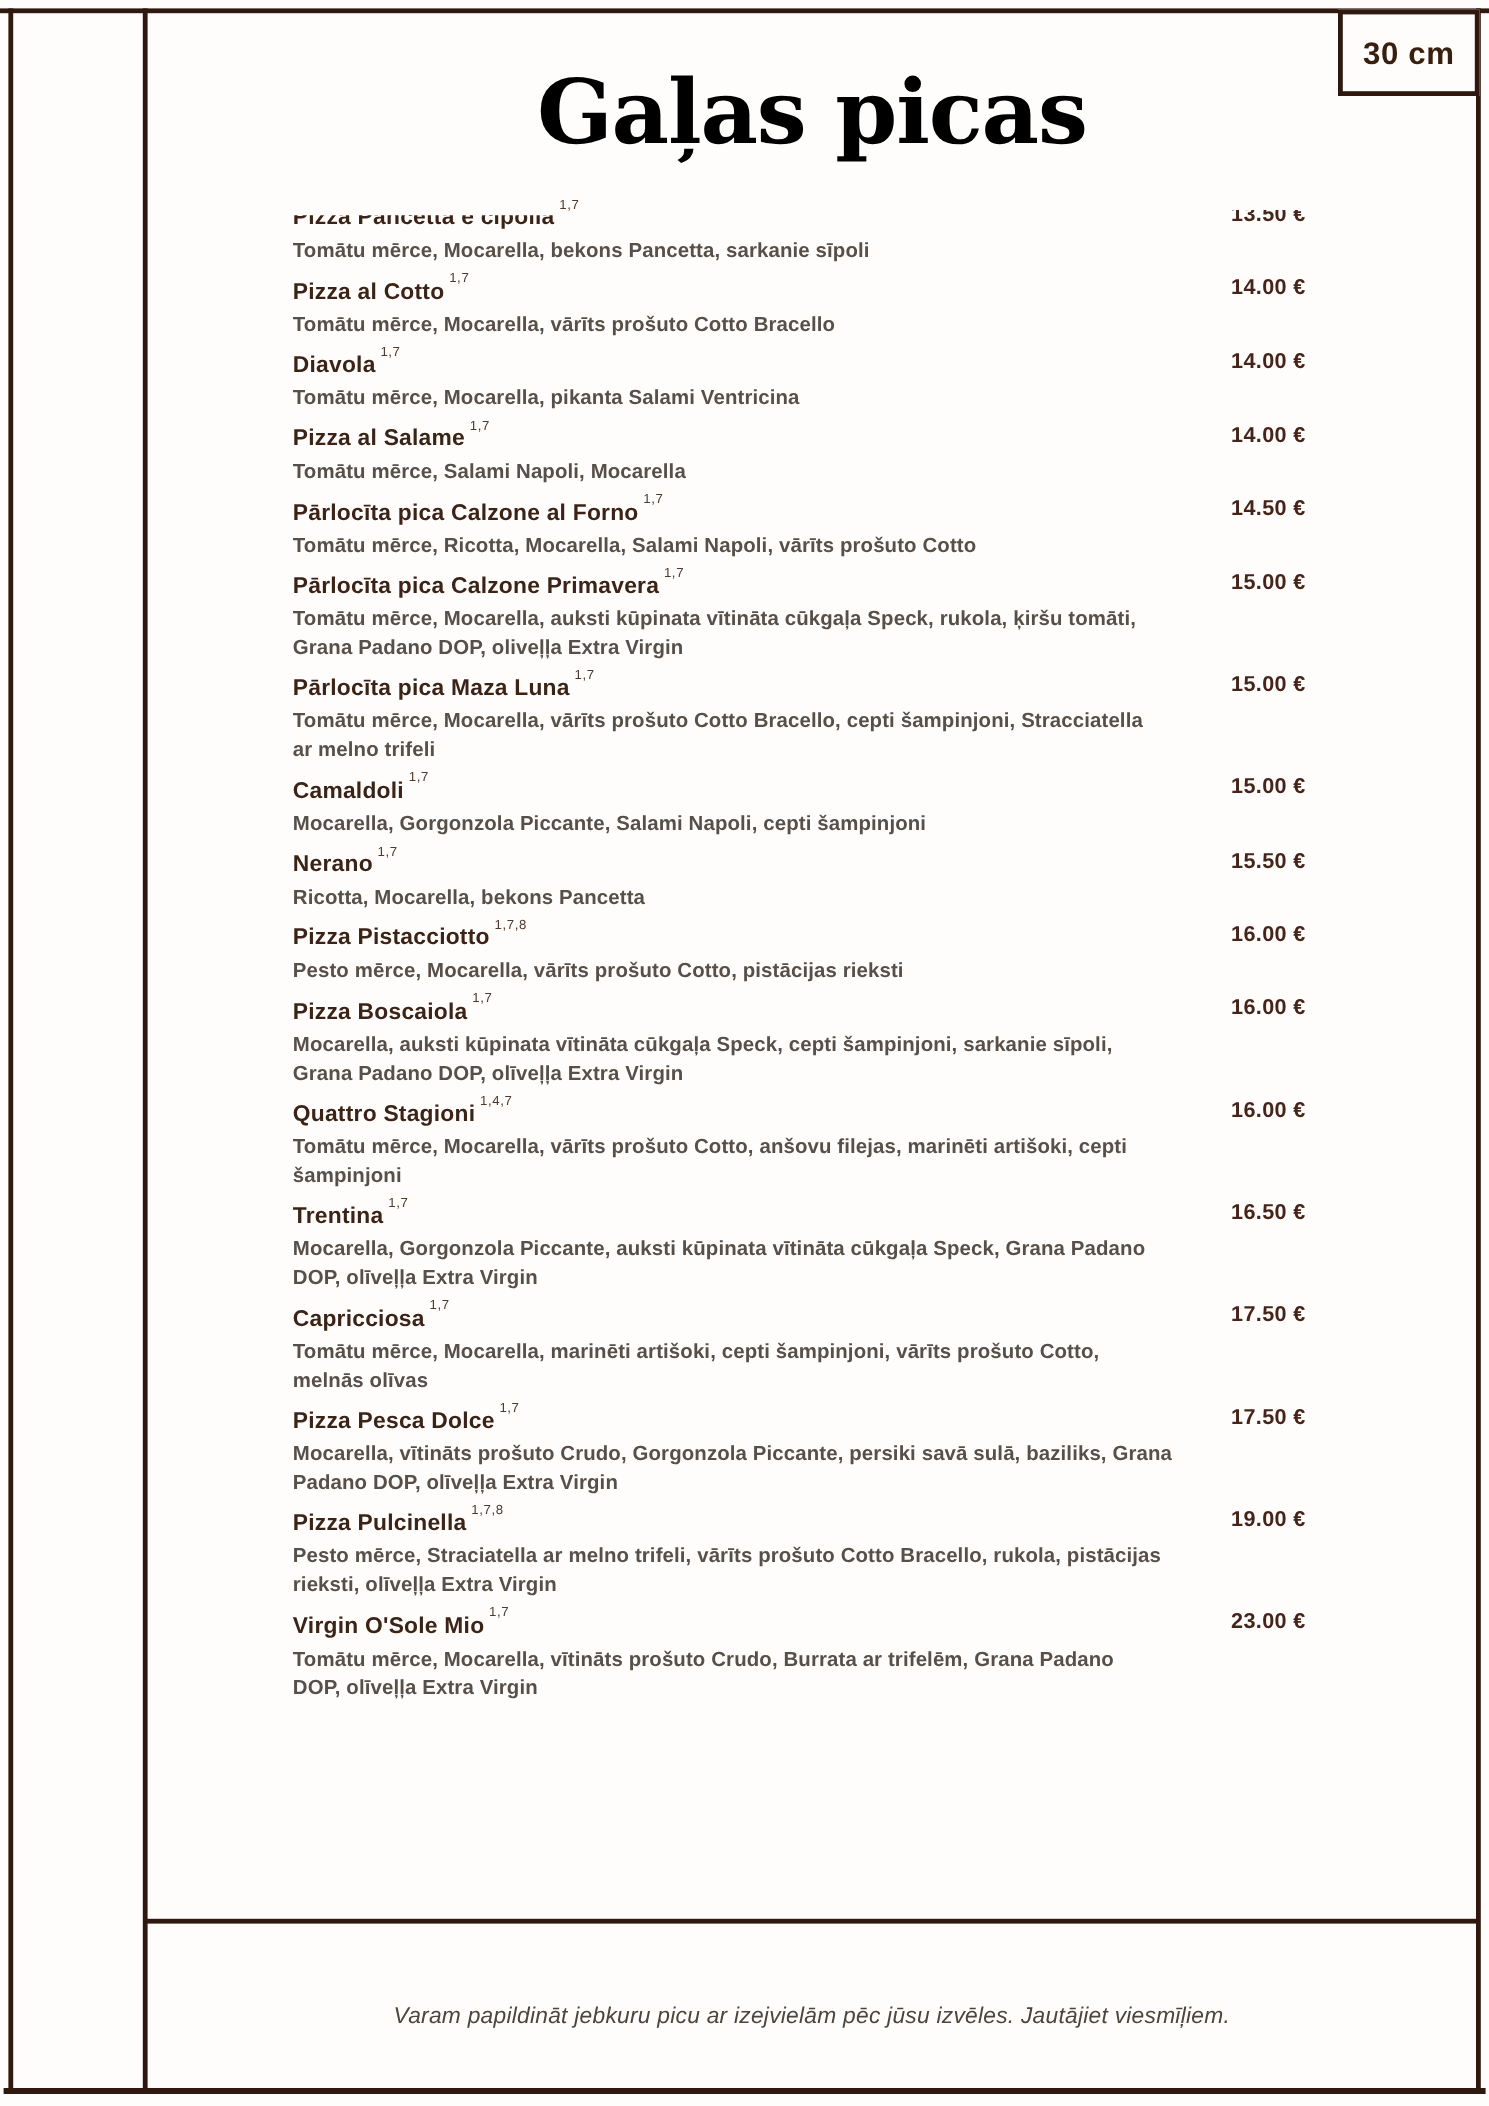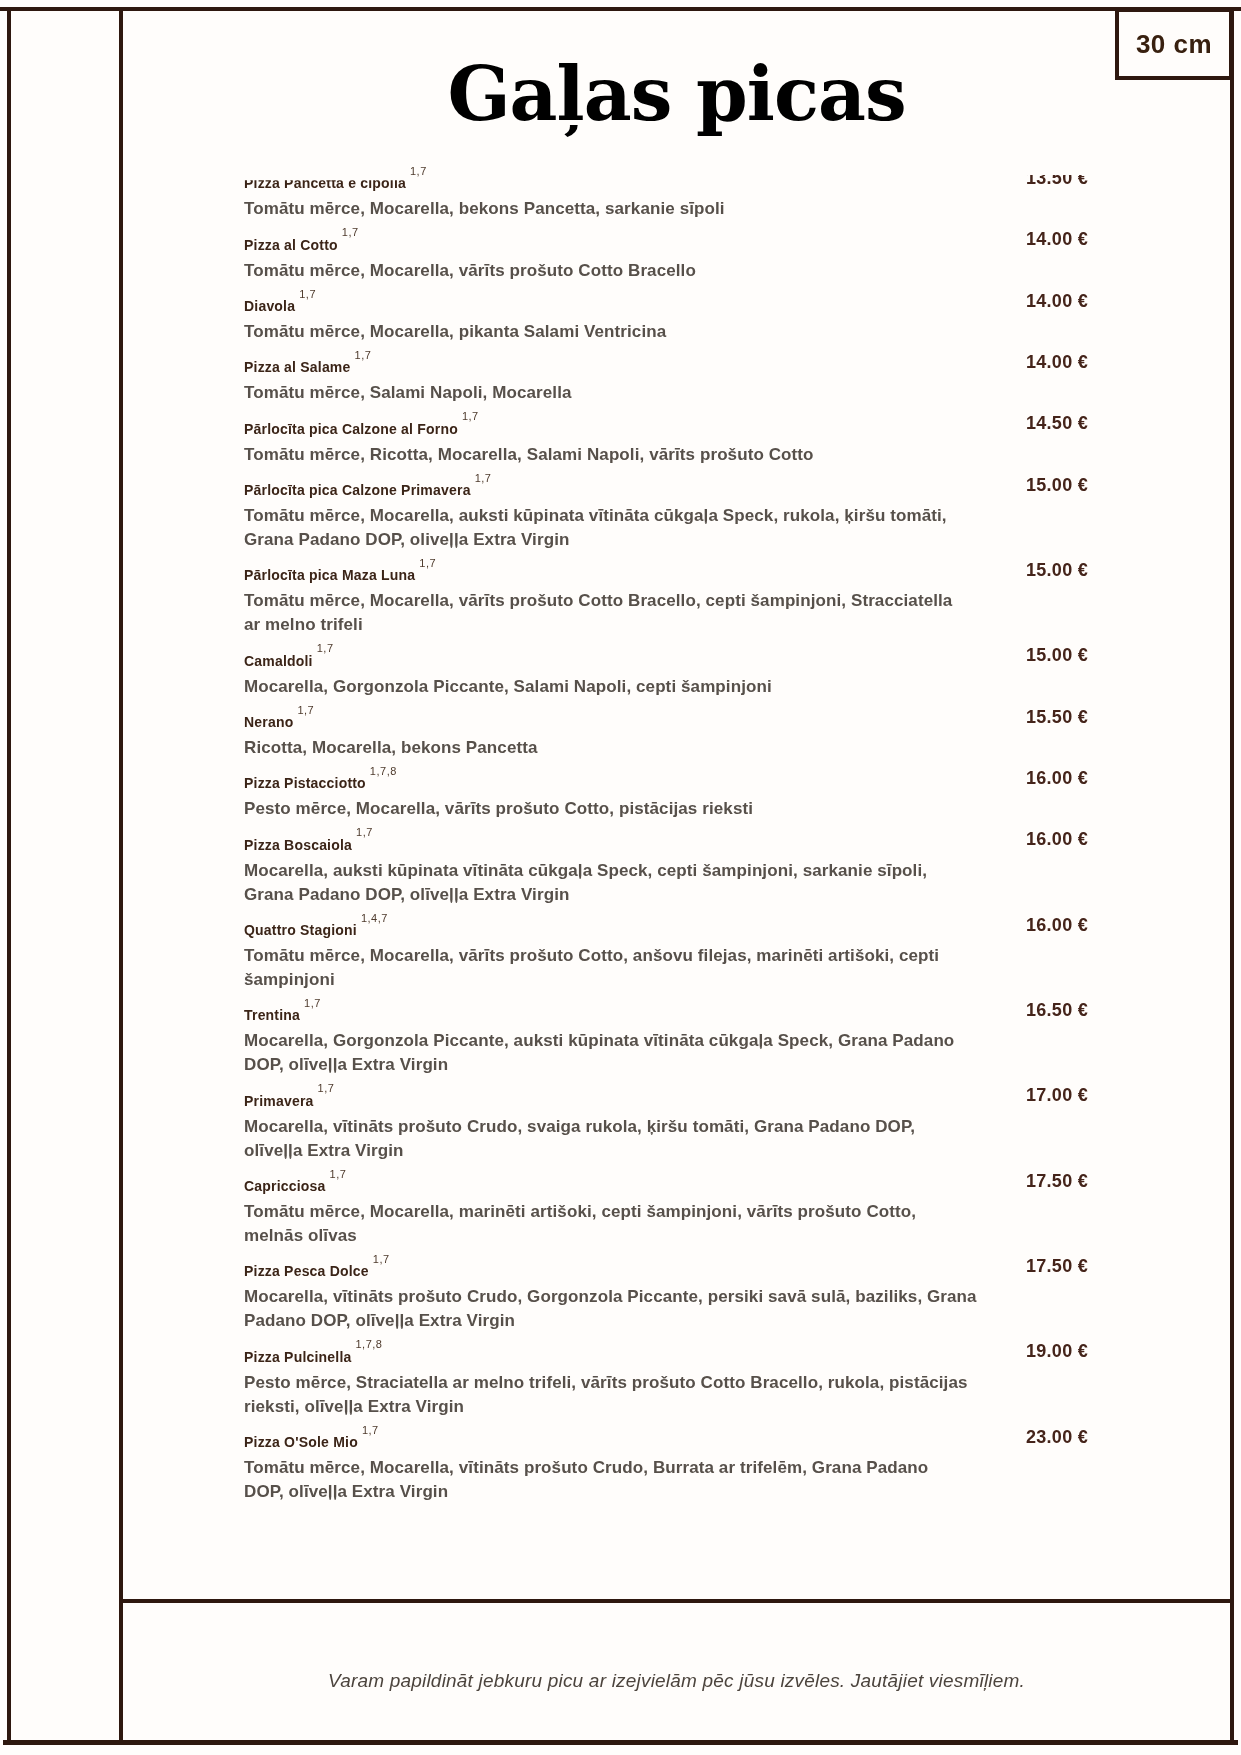--- a/index.html
+++ b/index.html
@@ -57,21 +57,21 @@
     padding-left: 115px;
   }
   .item {
     display: flex;
     align-items: flex-start;
     margin-bottom: 6px;
   }
   .item-main { width: 640px; flex: none; }
   .item-name-row { line-height: 24px; white-space: nowrap; }
   .item-name {
-    font-size: 14px;
+    font-size: 19px;
     font-weight: bold;
     color: #3b2417;
     letter-spacing: 0.2px;
     display: inline-block;
   }
   .item-sup {
     font-size: 11px;
     color: #4e3a2c;
     position: relative;
     top: -7px;
@@ -313,34 +313,20 @@
       <div class="item-desc">
           <div class="desc-line">Mocarella, Gorgonzola Piccante, auksti kūpinata vītināta cūkgaļa Speck, Grana Padano</div>
           <div class="desc-line">DOP, olīveļļa Extra Virgin</div>
         </div>
     </div>
     <div class="item-price-col">
       <span class="item-price">16.50 €</span>
     </div>
   </div>
 
-  <div class="item">
-    <div class="item-main">
-      <div class="item-name-row">
-        <span class="item-name">Primavera</span><sup class="item-sup">1,7</sup>
-      </div>
-      <div class="item-desc">
-          <div class="desc-line">Mocarella, vītināts prošuto Crudo, svaiga rukola, ķiršu tomāti, Grana Padano DOP,</div>
-          <div class="desc-line">olīveļļa Extra Virgin</div>
-        </div>
-    </div>
-    <div class="item-price-col">
-      <span class="item-price">17.00 €</span>
-    </div>
-  </div>
 
   <div class="item">
     <div class="item-main">
       <div class="item-name-row">
         <span class="item-name">Capricciosa</span><sup class="item-sup">1,7</sup>
       </div>
       <div class="item-desc">
           <div class="desc-line">Tomātu mērce, Mocarella, marinēti artišoki, cepti šampinjoni, vārīts prošuto Cotto,</div>
           <div class="desc-line">melnās olīvas</div>
         </div>
@@ -376,21 +362,21 @@
         </div>
     </div>
     <div class="item-price-col">
       <span class="item-price">19.00 €</span>
     </div>
   </div>
 
   <div class="item">
     <div class="item-main">
       <div class="item-name-row">
-        <span class="item-name">Pizza O'Sole Mio</span><sup class="item-sup">1,7</sup>
+        <span class="item-name">Virgin O'Sole Mio</span><sup class="item-sup">1,7</sup>
       </div>
       <div class="item-desc">
           <div class="desc-line">Tomātu mērce, Mocarella, vītināts prošuto Crudo, Burrata ar trifelēm, Grana Padano</div>
           <div class="desc-line">DOP, olīveļļa Extra Virgin</div>
         </div>
     </div>
     <div class="item-price-col">
       <span class="item-price">23.00 €</span>
     </div>
   </div>

